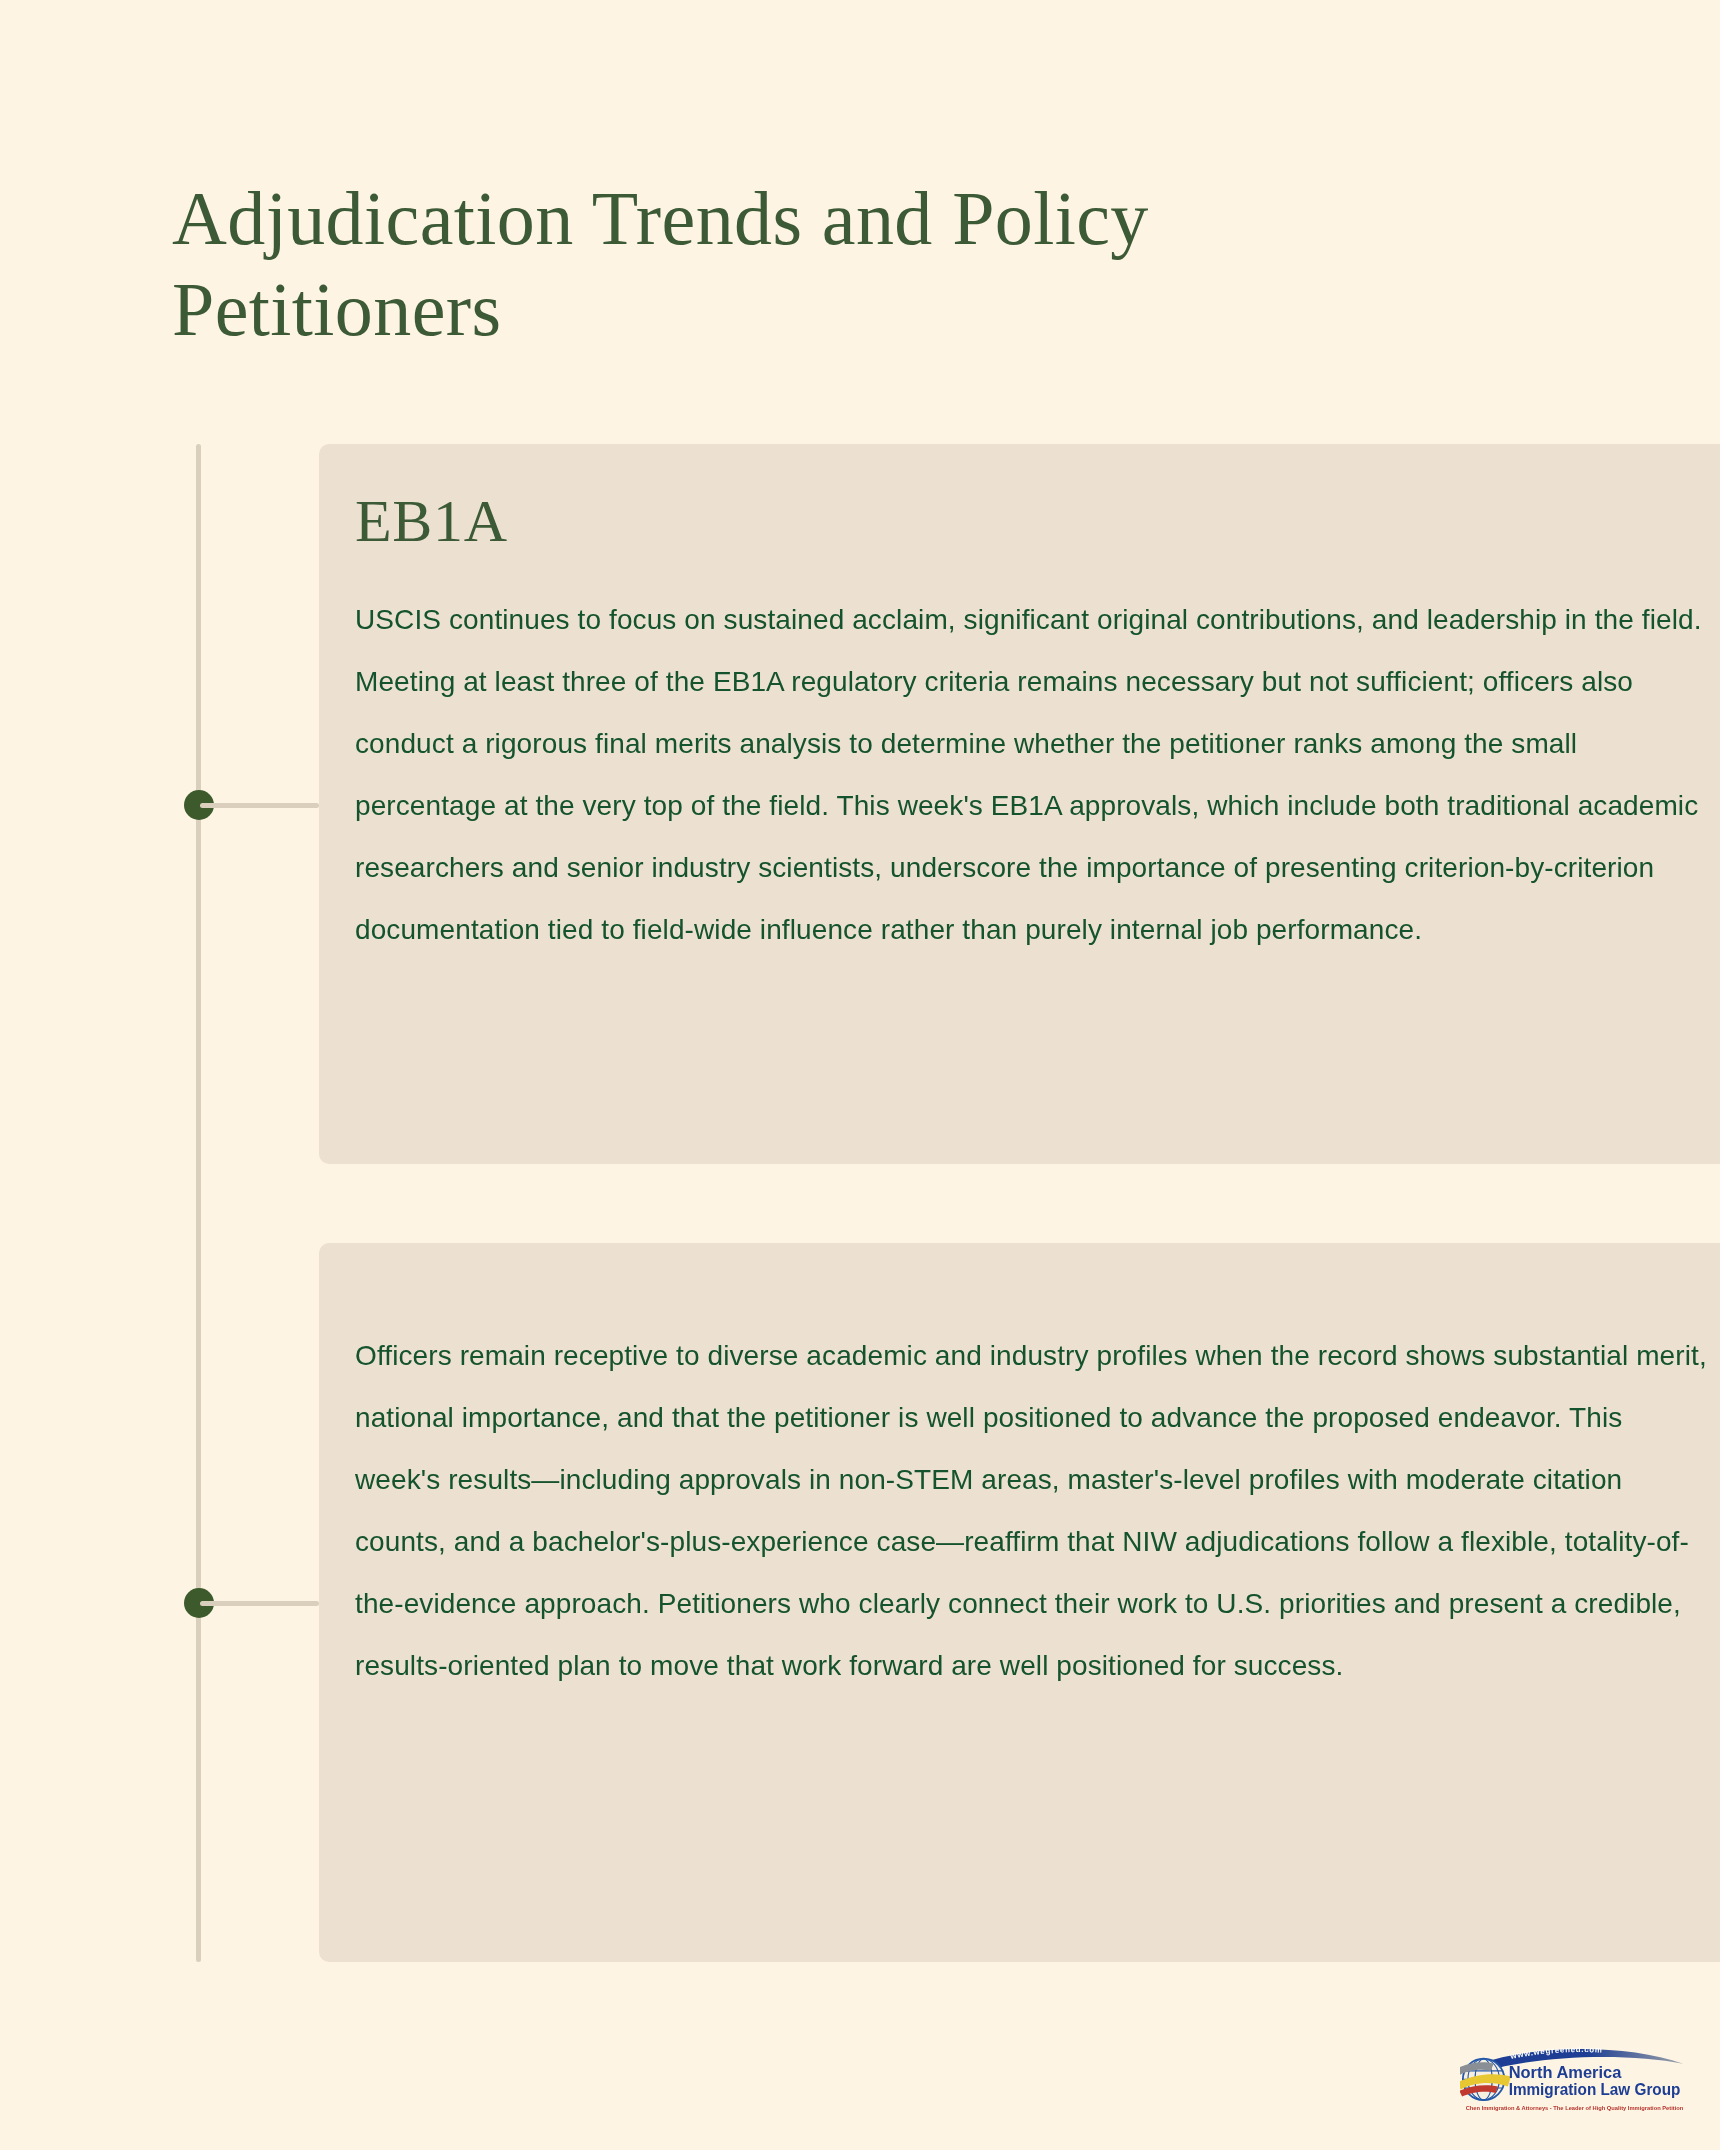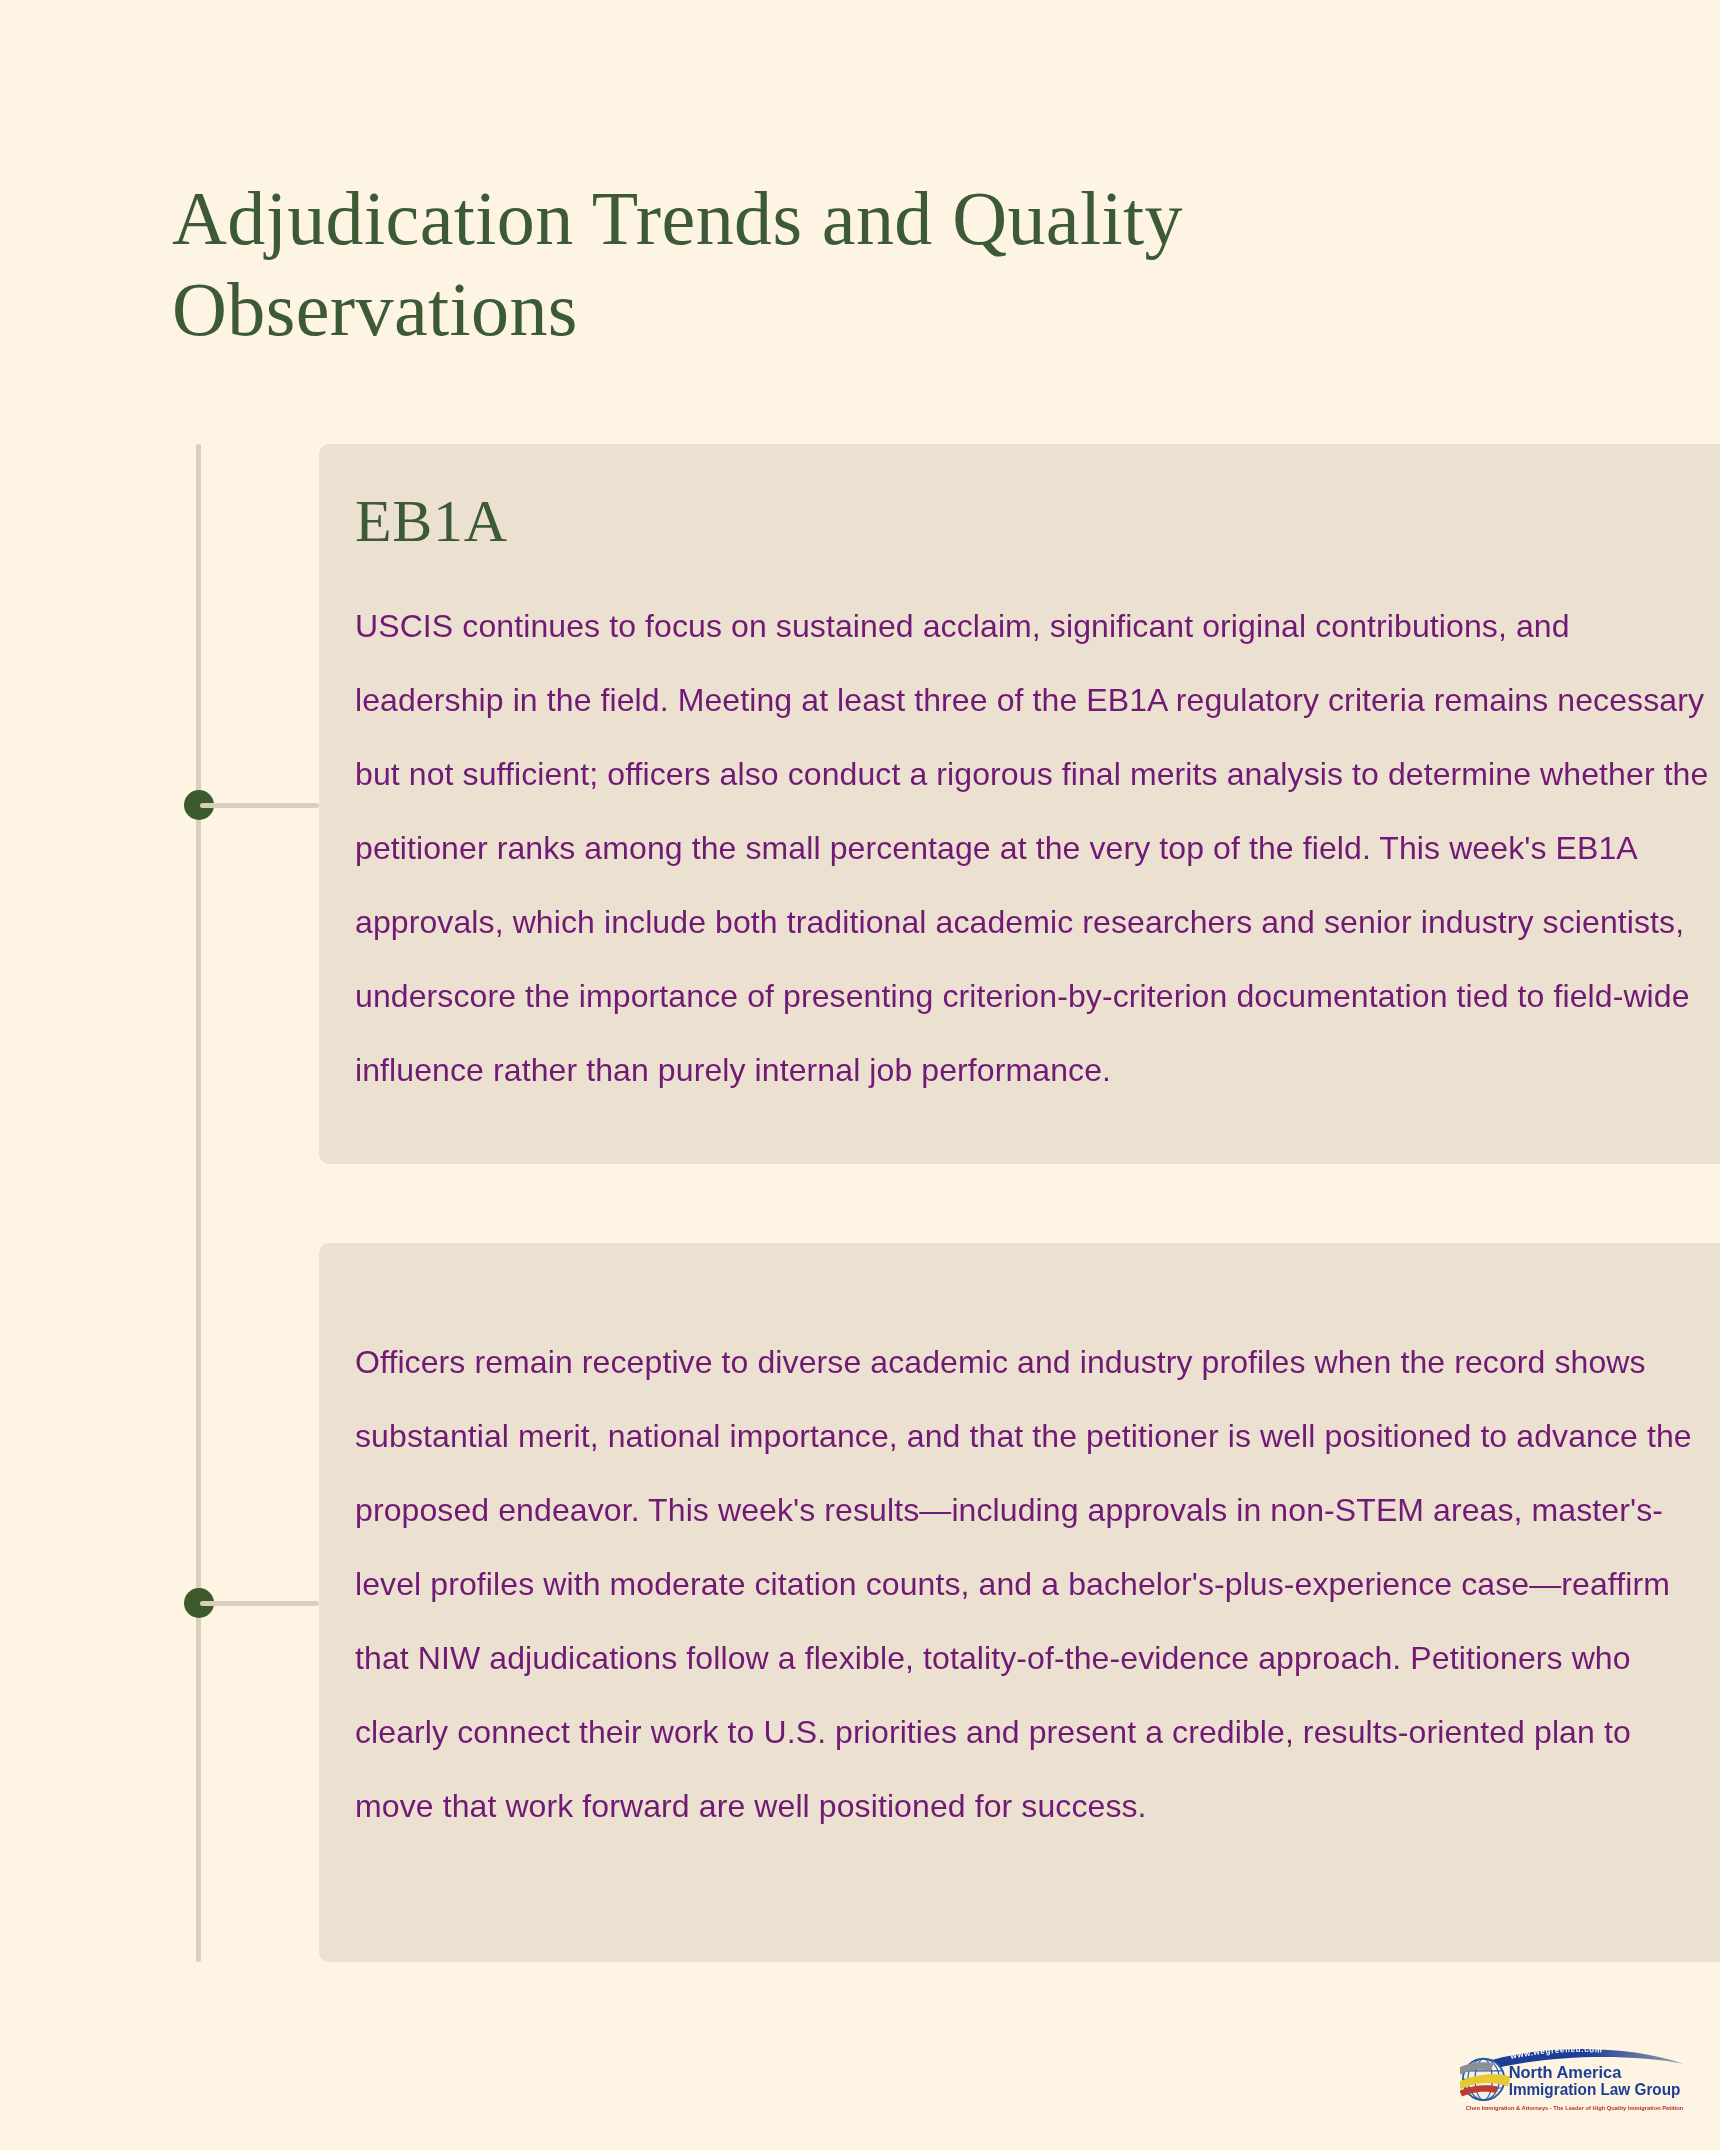--- a/index.html
+++ b/index.html
@@ -75,42 +75,42 @@
     margin: 0;
     font-family: "Liberation Serif", serif;
     font-weight: normal;
     font-size: 60px;
     line-height: 1.05;
     color: #3d5a37;
     letter-spacing: 0.7px;
   }
   .card p {
     margin: 36px 0 0 0;
-    font-size: 32px;
-    line-height: 74px;
-    color: #701a75;
+    font-size: 28px;
+    line-height: 62px;
+    color: #14532d;
     letter-spacing: 0.1px;
   }
 
   
   .brand-logo {
     position: absolute;
     left: 1460px;
     top: 2042px;
     width: 229px;
     height: 72px;
   }
   .brand-logo svg { display: block; width: 100%; height: 100%; }
 </style>
 </head>
 <body>
 
 <main>
 
-  <h1 class="page-title">Adjudication Trends and Quality Observations</h1>
+  <h1 class="page-title">Adjudication Trends and Policy Petitioners</h1>
 
   <div class="timeline-rail"></div>
 
   <span class="timeline-dot dot-1"></span>
   <span class="timeline-connector conn-1"></span>
 
   <span class="timeline-dot dot-2"></span>
   <span class="timeline-connector conn-2"></span>
 
   <section class="card card-1">

